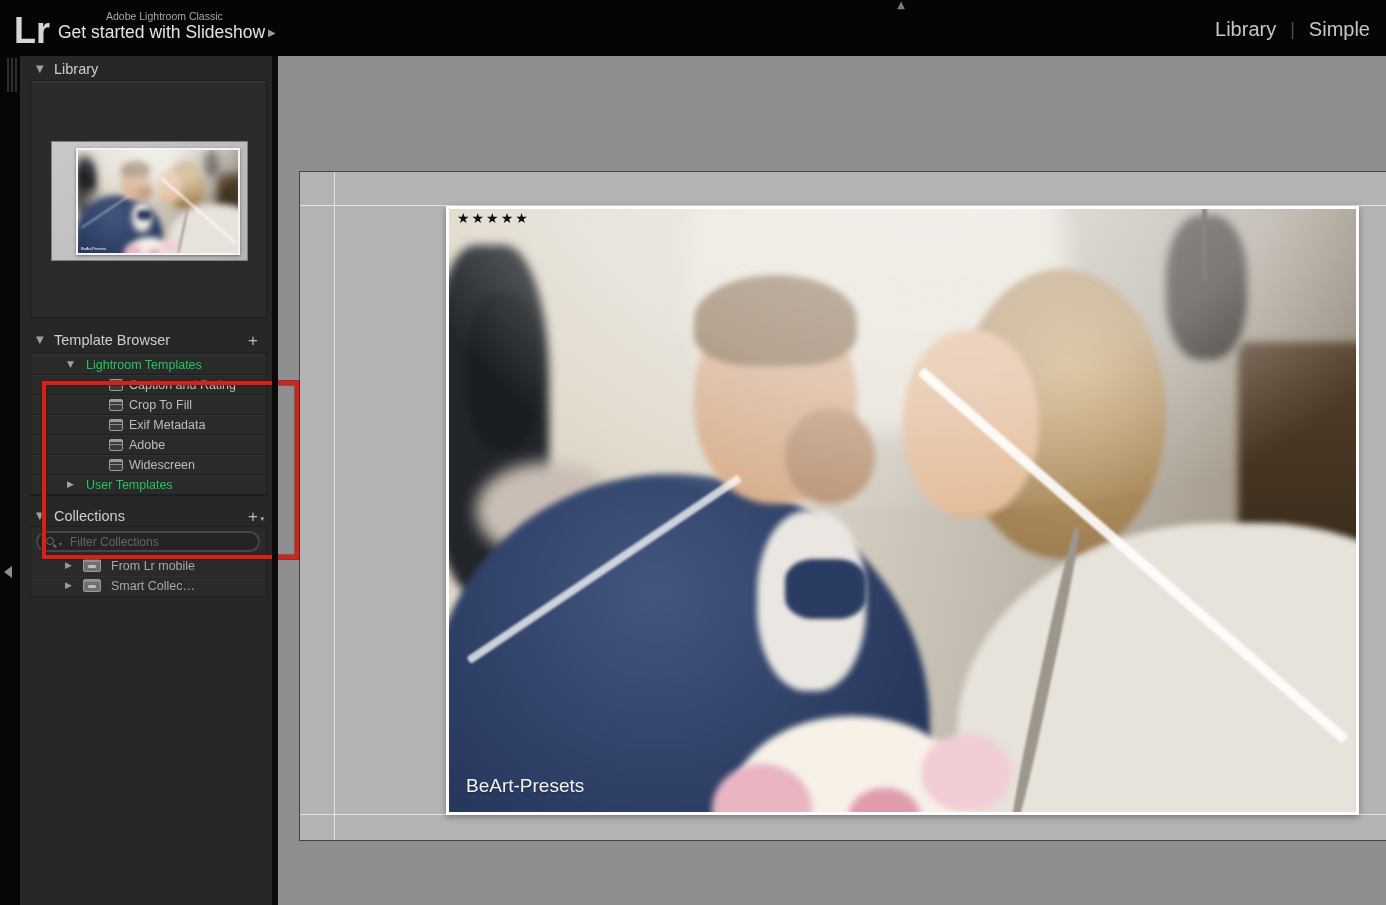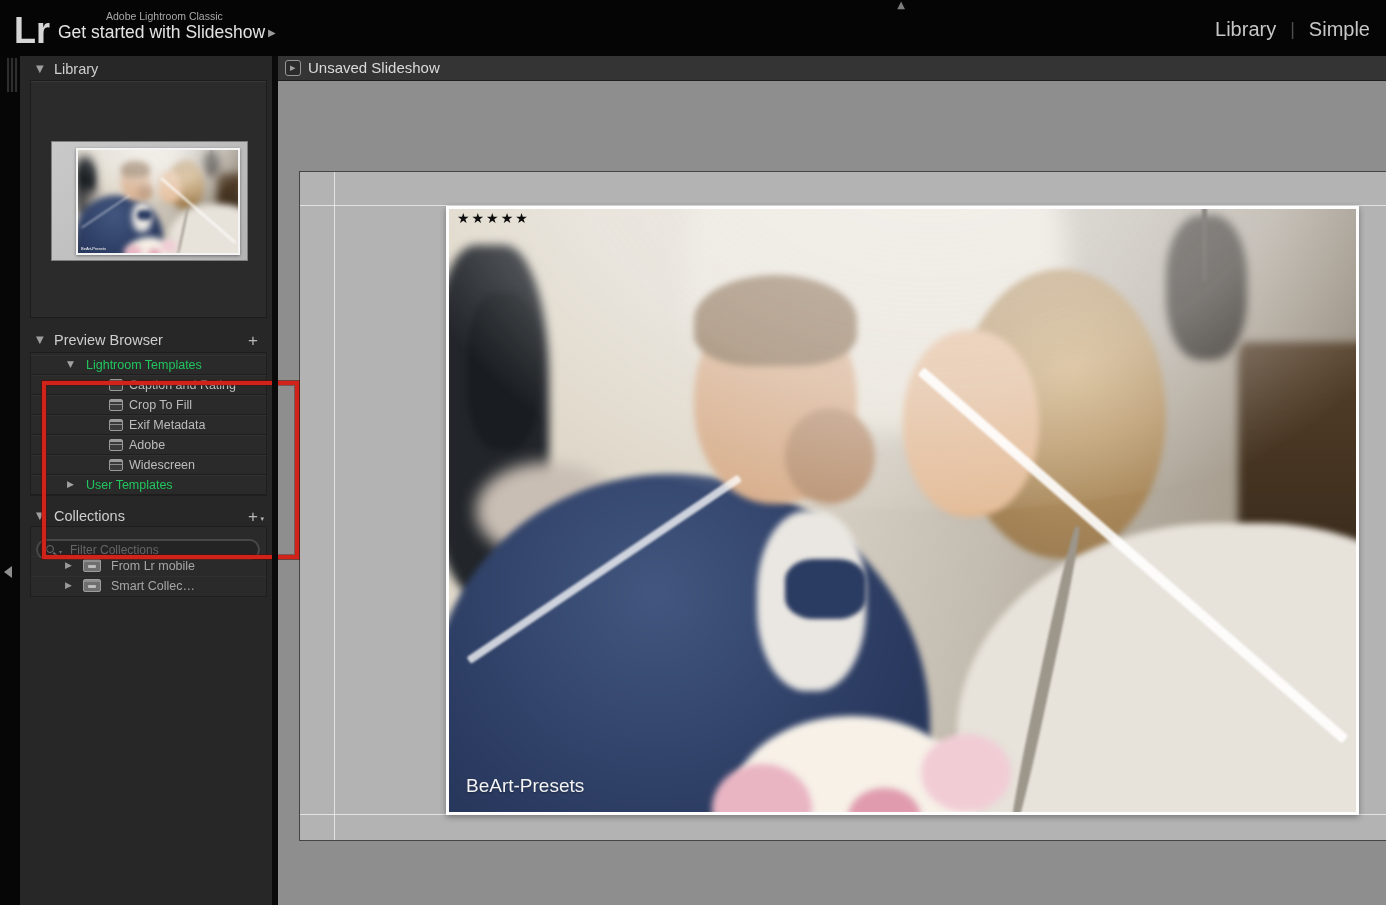--- a/index.html
+++ b/index.html
@@ -65,21 +65,21 @@
       border:1px solid #9a9a9a; border-radius:2px; background:
       linear-gradient(#9a9a9a 0 2px, transparent 2px 4px),
       repeating-linear-gradient(transparent 0 4px, #8a8a8a 4px 5px, transparent 5px 7px);
       background-color:#3a3a3a; }
   .tree-row .item-label { position:absolute; left:98px; top:3px; font-size:12.5px; color:#bdbdbd; }
 
   #col-header { top:449px; }
   #col-box { left:10px; top:470px; width:237px; height:71px; background:#2a2a2a;
       border:1px solid #1e1e1e; }
   #filter-pill { position:absolute; left:5px; top:4px; width:224px; height:21px;
-      border:2px solid #474747; border-radius:11px; background:#242424;margin-top:8px; }
+      border:2px solid #474747; border-radius:11px; background:#242424; }
   .search-glass { position:absolute; left:8px; top:4px; width:8px; height:8px;
       border:1.5px solid #6d6d6d; border-radius:50%; }
   .search-glass::after { content:""; position:absolute; left:6px; top:7px; width:4px; height:1.5px;
       background:#6d6d6d; transform:rotate(40deg); }
   .search-caret { position:absolute; left:21px; top:7px; font-size:6px; color:#6d6d6d;
       font-family:"DejaVu Sans",sans-serif; }
   #filter-input { position:absolute; left:32px; top:1px; width:180px; height:15px; border:none;
       background:transparent; color:#9a9a9a; font-size:12px; font-family:"Liberation Sans",sans-serif; outline:none; }
   #filter-input::placeholder { color:#666; }
   .col-row { position:absolute; left:0; width:235px; height:20px; cursor:pointer;
@@ -220,21 +220,21 @@
               <div class="pa pa-umb-edge-l"></div>
             <div class="pa pa-handle"></div>
           </div>
           <div id="preview-caption">BeArt-Presets</div>
         </div>
       </div>
     </div>
 
     <div id="tb-header" class="panel-header">
       <span class="tri">▼</span>
-      <span class="ph-label">Preview Browser</span>
+      <span class="ph-label">Template Browser</span>
       <span class="plus">+</span>
     </div>
     <div id="tb-box" class="abs">
       <div class="tree-row" style="top:2px;">
         <span class="tri" style="left:36px;">▼</span>
         <span class="grp-label">Lightroom Templates</span>
       </div>
       <div class="tree-row" style="top:22px;text-align:center;">
         <span class="tpl-icon"></span>
         <span class="item-label">Caption and Rating</span>
@@ -283,24 +283,20 @@
       <div class="col-row" style="top:49px;">
         <span class="tri">▶</span>
         <span class="col-icon"></span>
         <span class="item-label">Smart Collec…</span>
       </div>
     </div>
   </div>
 
   <div id="panel-divider" class="abs"></div>
 
-  <div id="main-header" class="abs">
-    <span id="slideshow-icon"></span>
-    <span id="main-title">Unsaved Slideshow</span>
-  </div>
 
   <div id="workspace" class="abs">
     <div id="slide">
       <div class="guide-v" style="left:34px;"></div>
       <div class="guide-h" style="top:33px;"></div>
       <div class="guide-h" style="top:642px;"></div>
 
       <div id="photo">
         <div class="photo-art">
           <div class="pa pa-bldg-l"></div>

